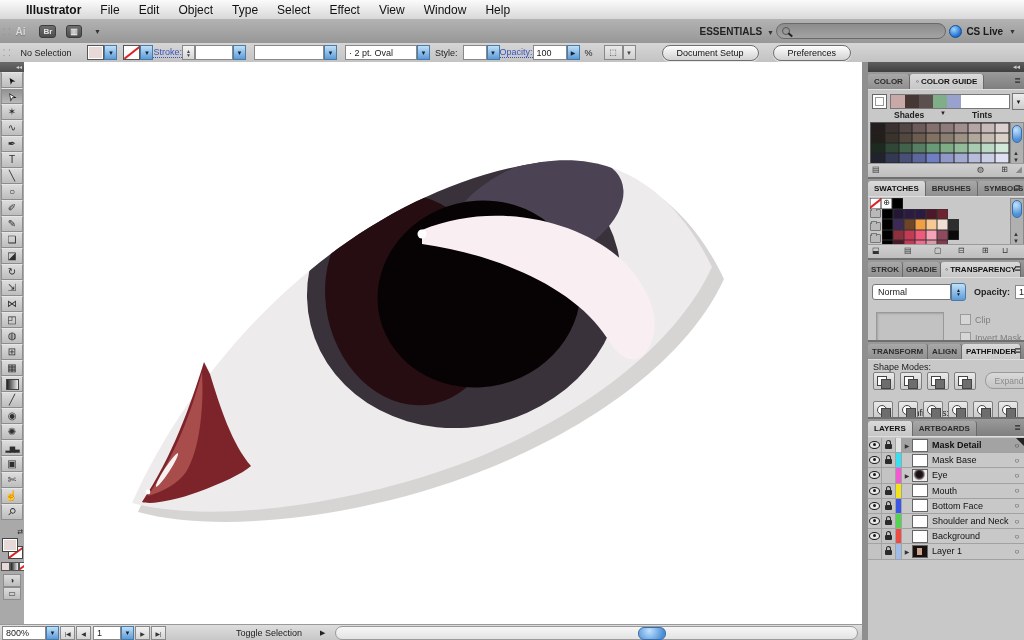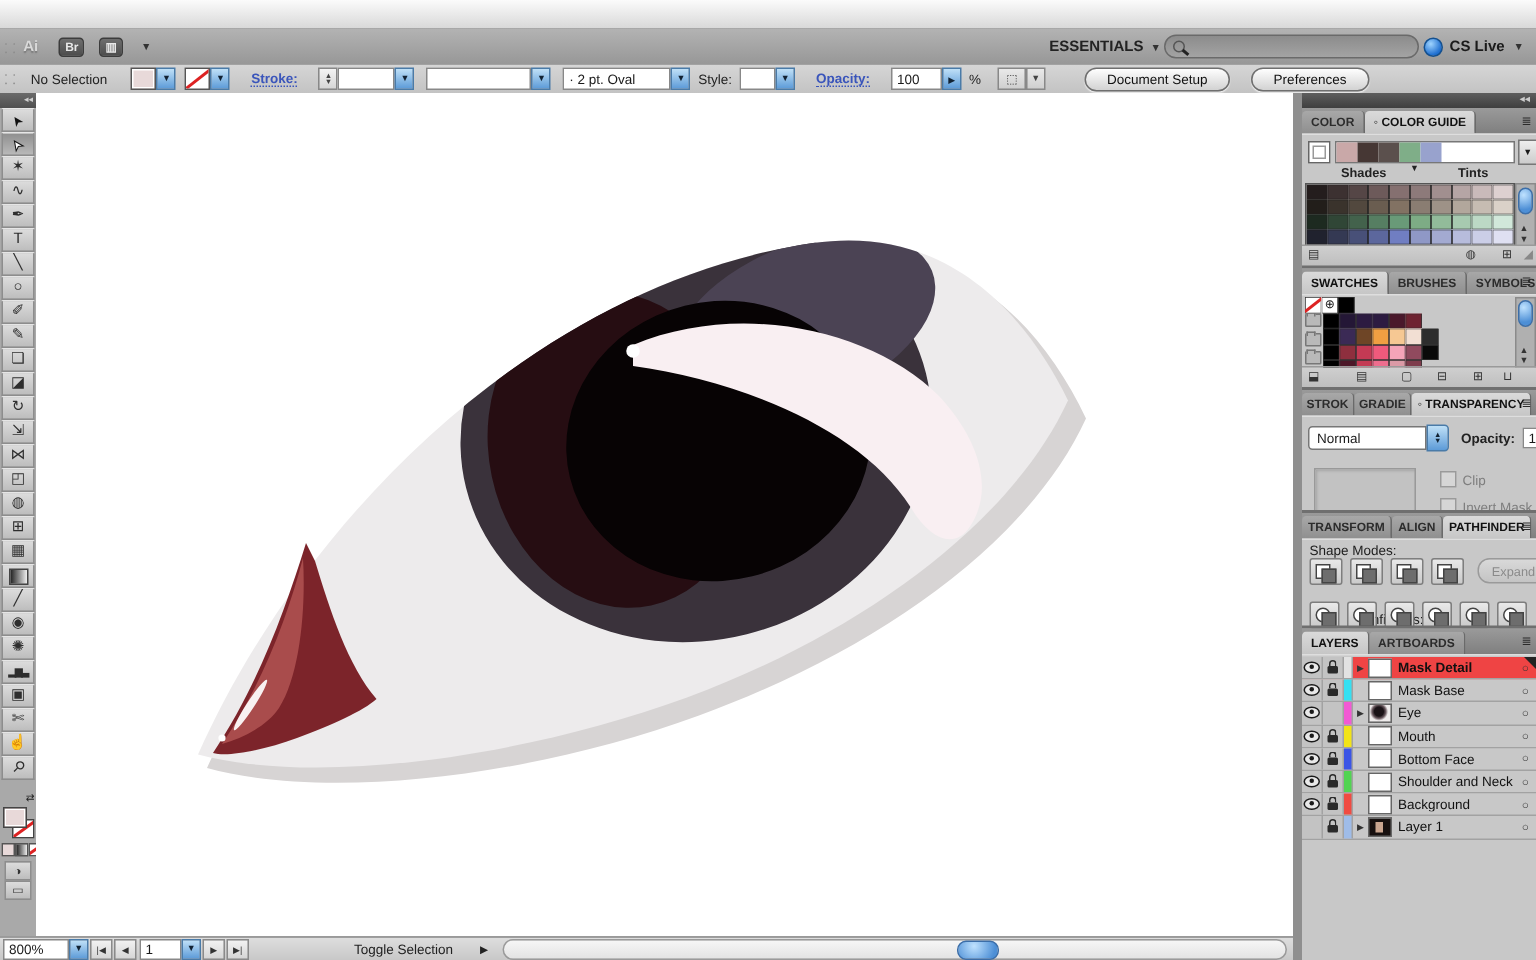--- a/index.html
+++ b/index.html
@@ -46,21 +46,21 @@
   #searchbox input{background:transparent;border:none;outline:none;font-size:10px;width:130px;color:#222;}
   #cslive{position:absolute;right:8px;display:flex;align-items:center;gap:4px;font-size:10px;font-weight:bold;color:#1a1a1a;}
   .bluedot{width:11px;height:11px;border-radius:50%;background:radial-gradient(circle at 35% 30%,#9fd4ff,#1f6fd0 70%);border:1px solid #14508f;}
 
   
   #controlbar{left:0;top:43px;width:1024px;height:19px;
     background:linear-gradient(#d6d6d6,#c3c3c3);border-bottom:1px solid #8b8b8b;
     display:flex;align-items:center;font-size:9px;}
   #controlbar>*{flex:none;}
   .clabel{margin:0 5px;color:#222;}
-  .bluelink{color:#3a55bb;border-bottom:1px dotted #3a55bb;margin:0 14px;font-weight:bold;}
+  .bluelink{color:#3a55bb;border-bottom:1px dotted #3a55bb;margin:0 0;}
   .chip{width:15px;height:13px;background:#e8d9d9;border:1px solid #555;box-shadow:inset 0 0 0 1px #fff;}
   .chip.none{background:#fff;position:relative;overflow:hidden;}
   .chip.none::after{content:"";position:absolute;left:-2px;top:5px;width:22px;height:2px;background:#d22;transform:rotate(-38deg);}
   .dd{width:11px;height:13px;background:linear-gradient(#bfe0f7,#5d9bd8);border:1px solid #4a7ba8;
      color:#123;font-size:6px;display:flex;align-items:center;justify-content:center;}
   .wbox{height:13px;background:#fff;border:1px solid #888;display:flex;align-items:center;padding:0 3px;font-size:9px;}
   .stepper{width:11px;height:13px;background:linear-gradient(#f4f4f4,#d6d6d6);border:1px solid #888;
      display:flex;flex-direction:column;align-items:center;justify-content:center;font-size:5px;color:#444;line-height:4px;}
   .pillbtn{height:14px;border-radius:8px;background:linear-gradient(#fefefe,#d2d2d2);
      border:1px solid #6f6f6f;font-size:9px;display:flex;align-items:center;padding:0 14px;color:#111;box-shadow:0 1px 1px rgba(255,255,255,.7);}
@@ -155,21 +155,21 @@
   .pfb{width:20px;height:16px;background:linear-gradient(#e9e9e9,#cacaca);border:1px solid #7e7e7e;border-radius:2px;position:relative;}
   .pfb i{position:absolute;width:8px;height:8px;border:1px solid #444;background:#fff;}
   .pfb i.s1{left:3px;top:3px;}
   .pfb i.s2{left:7px;top:6px;background:#6d6d6d;}
   .expandbtn{width:46px;height:15px;border-radius:8px;border:1px solid #9a9a9a;color:#8a8a8a;
     background:linear-gradient(#d9d9d9,#c4c4c4);font-size:8.5px;display:flex;align-items:center;justify-content:center;margin-left:4px;}
 
   
   #layer-rows{position:absolute;left:0;top:1px;width:156px;}
   .lrow{height:14.2px;display:flex;align-items:center;background:#c8c8c8;border-bottom:1px solid #a2a2a2;position:relative;}
-  .lrow.sel{background:#ef4444;}
+  .lrow.sel{background:#a3a3a3;}
   .lrow.sel::after{content:"";position:absolute;right:0;top:0;border:4px solid transparent;border-top-color:#222;border-right-color:#222;}
   .lcell{width:13px;height:14.2px;border-right:1px solid #a2a2a2;display:flex;align-items:center;justify-content:center;flex:none;background:#c3c3c3;}
   .eyeic{width:9px;height:6px;border:1px solid #1a1a1a;border-radius:50%;position:relative;background:#e8e8e8;}
   .eyeic::after{content:"";position:absolute;left:2.5px;top:1px;width:3px;height:3px;border-radius:50%;background:#1a1a1a;}
   .lockic{width:7px;height:5px;background:#2a2a2a;border-radius:1px;position:relative;margin-top:3px;}
   .lockic::before{content:"";position:absolute;left:1px;top:-4px;width:3px;height:3px;border:1px solid #2a2a2a;border-bottom:none;border-radius:3px 3px 0 0;}
   .lbar{width:5px;height:14.2px;flex:none;border-right:1px solid #a2a2a2;}
   .ltri{width:10px;font-size:6px;color:#333;text-align:center;flex:none;}
   .lthumb{width:14px;height:11px;background:#fff;border:1px solid #666;flex:none;margin-right:4px;}
   .lthumb.t-eye{background:radial-gradient(circle at 45% 40%,#1a1216 30%,#6b5a60 45%,#efecec 60%);}
@@ -189,20 +189,21 @@
   #hthumb{position:absolute;left:58%;top:0;width:26px;height:11px;border-radius:6px;
     background:radial-gradient(circle at 40% 25%,#bfe2ff,#4d8fd6 80%);border:1px solid #3c6ea8;}
 </style>
 </head>
 <body>
 
 <div id="root">
 
   <div id="menubar" class="abs">
     <span class="apple"></span>
+    <span id="menu-items"><span class="mitem b">Illustrator</span><span class="mitem">File</span><span class="mitem">Edit</span><span class="mitem">Object</span><span class="mitem">Type</span><span class="mitem">Select</span><span class="mitem">Effect</span><span class="mitem">View</span><span class="mitem">Window</span><span class="mitem">Help</span></span>
   </div>
 
   <div id="appbar" class="abs">
     <span class="grip">⸬</span>
     <span id="ai-logo">Ai</span>
     <span class="dkbtn">Br</span>
     <span class="dkbtn">▥</span>
     <span class="arr">▼</span>
     <span id="workspace"><span>ESSENTIALS</span> <span class="arr">▼</span></span>
     <span id="searchbox">

